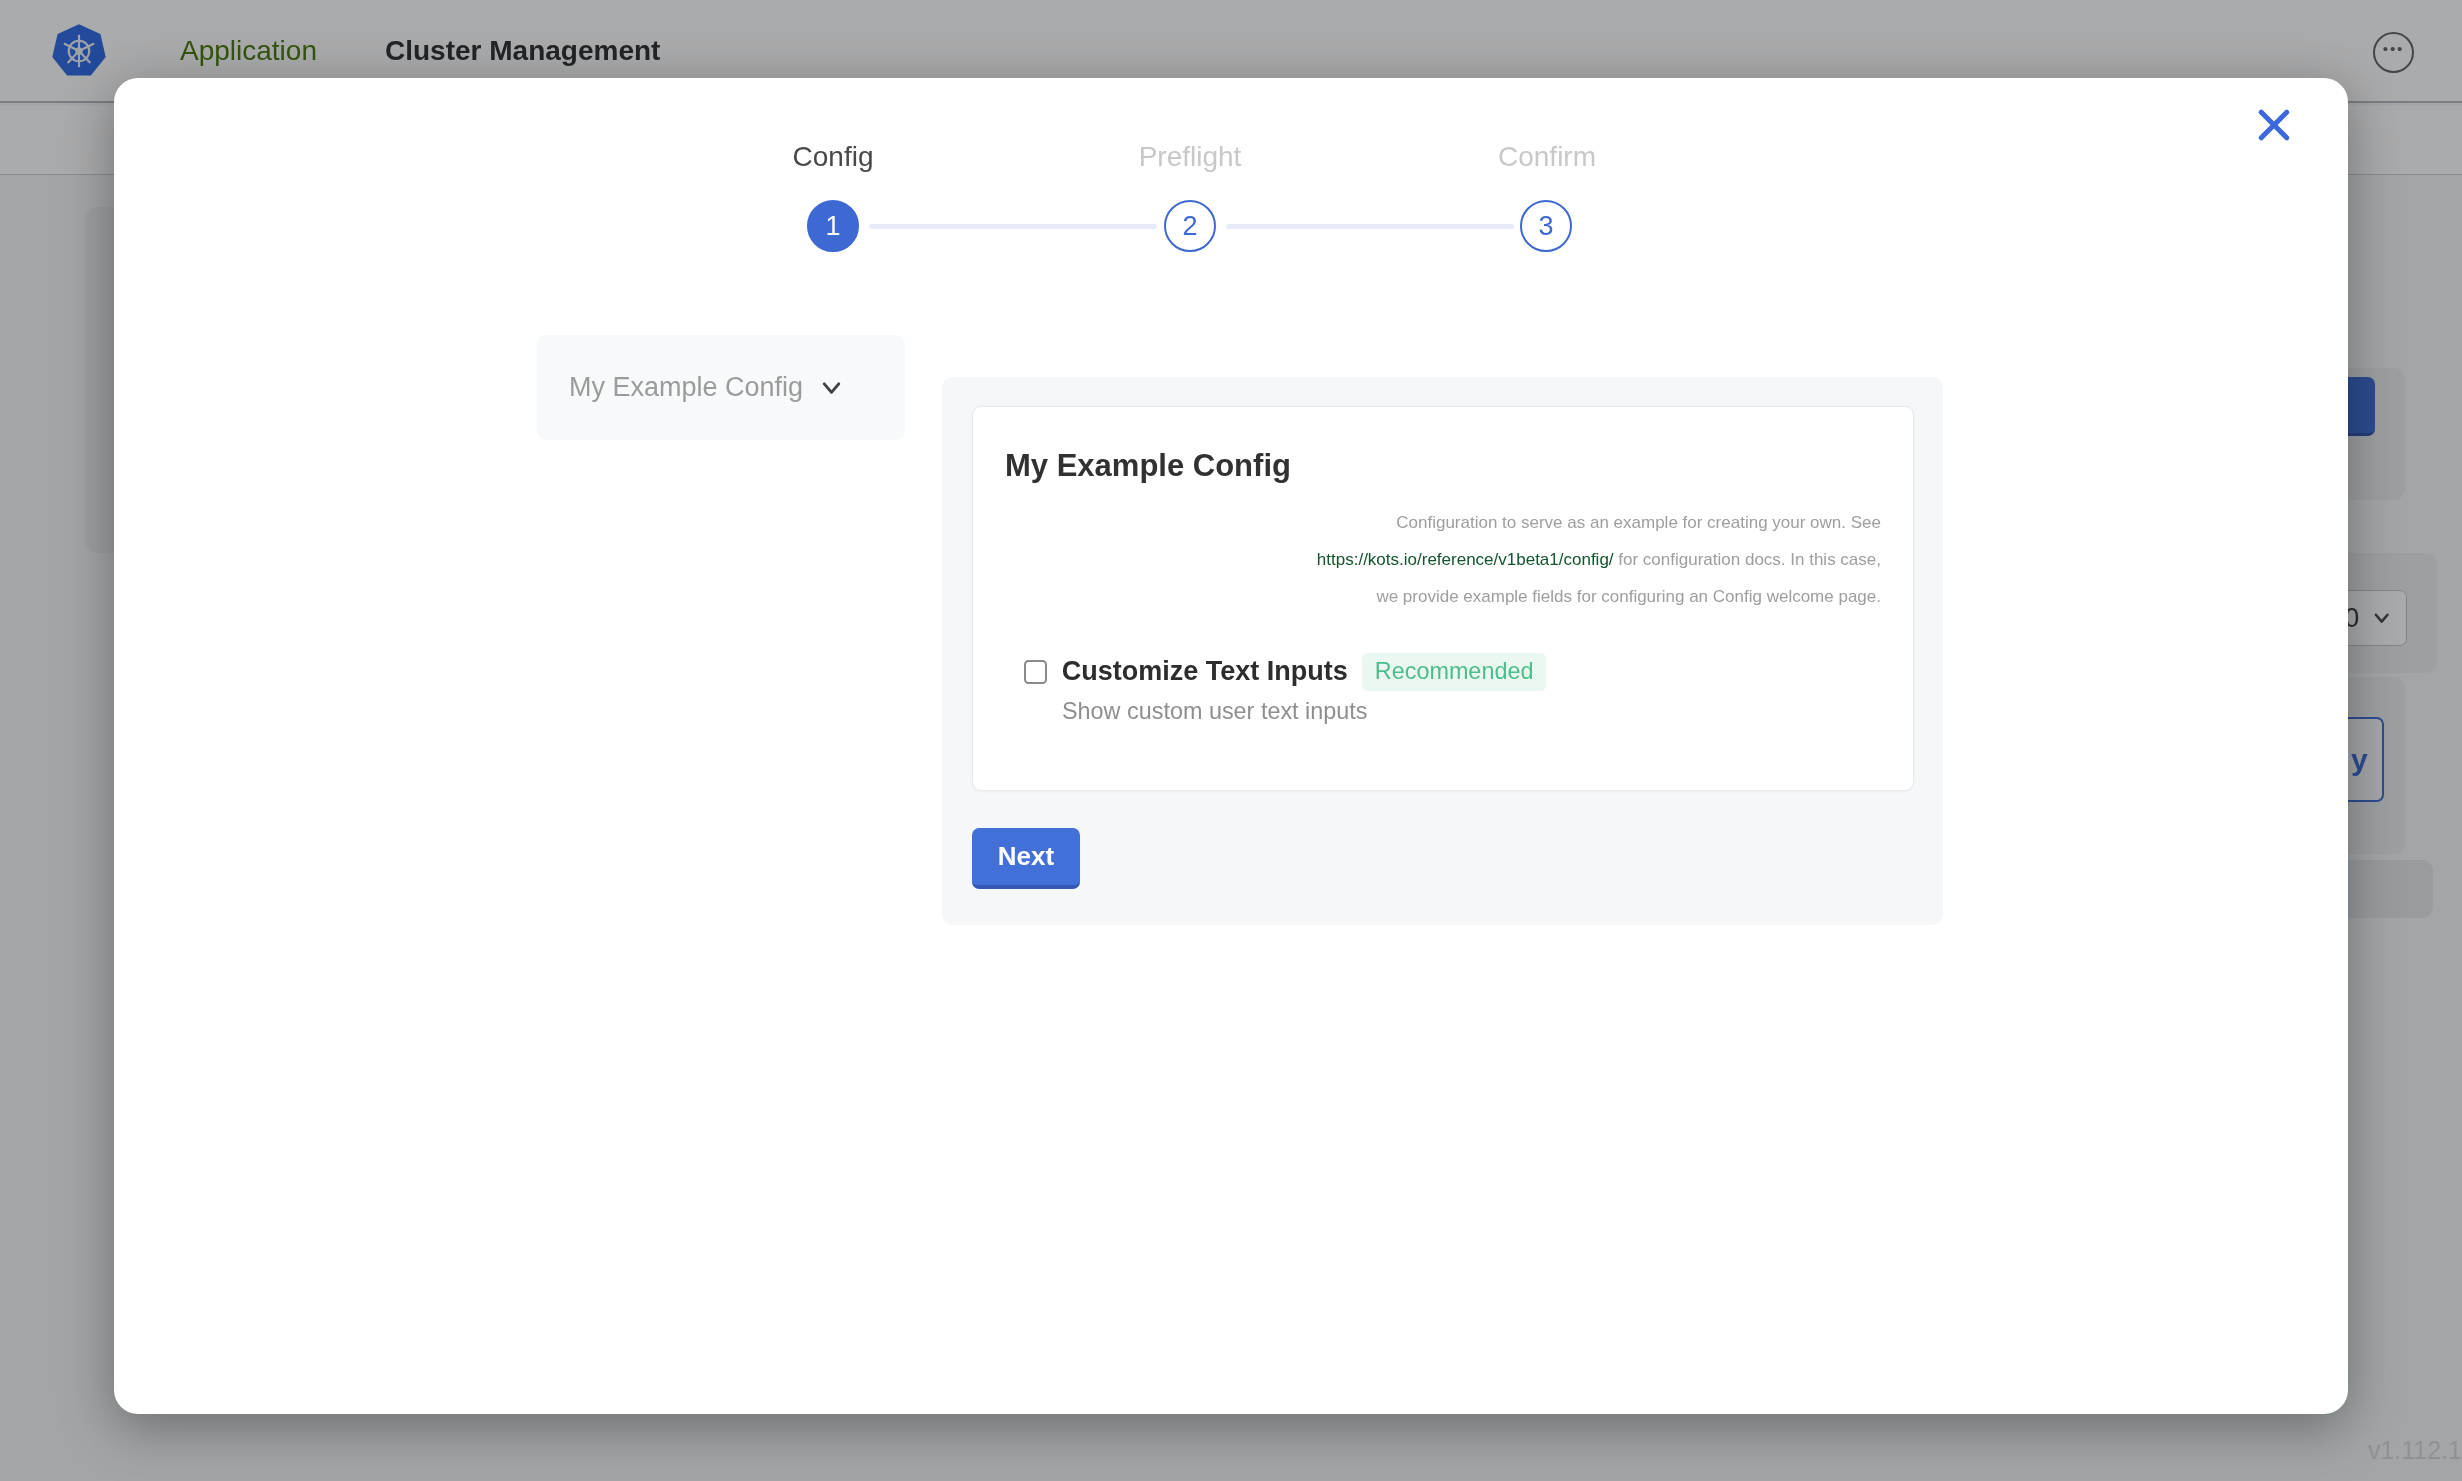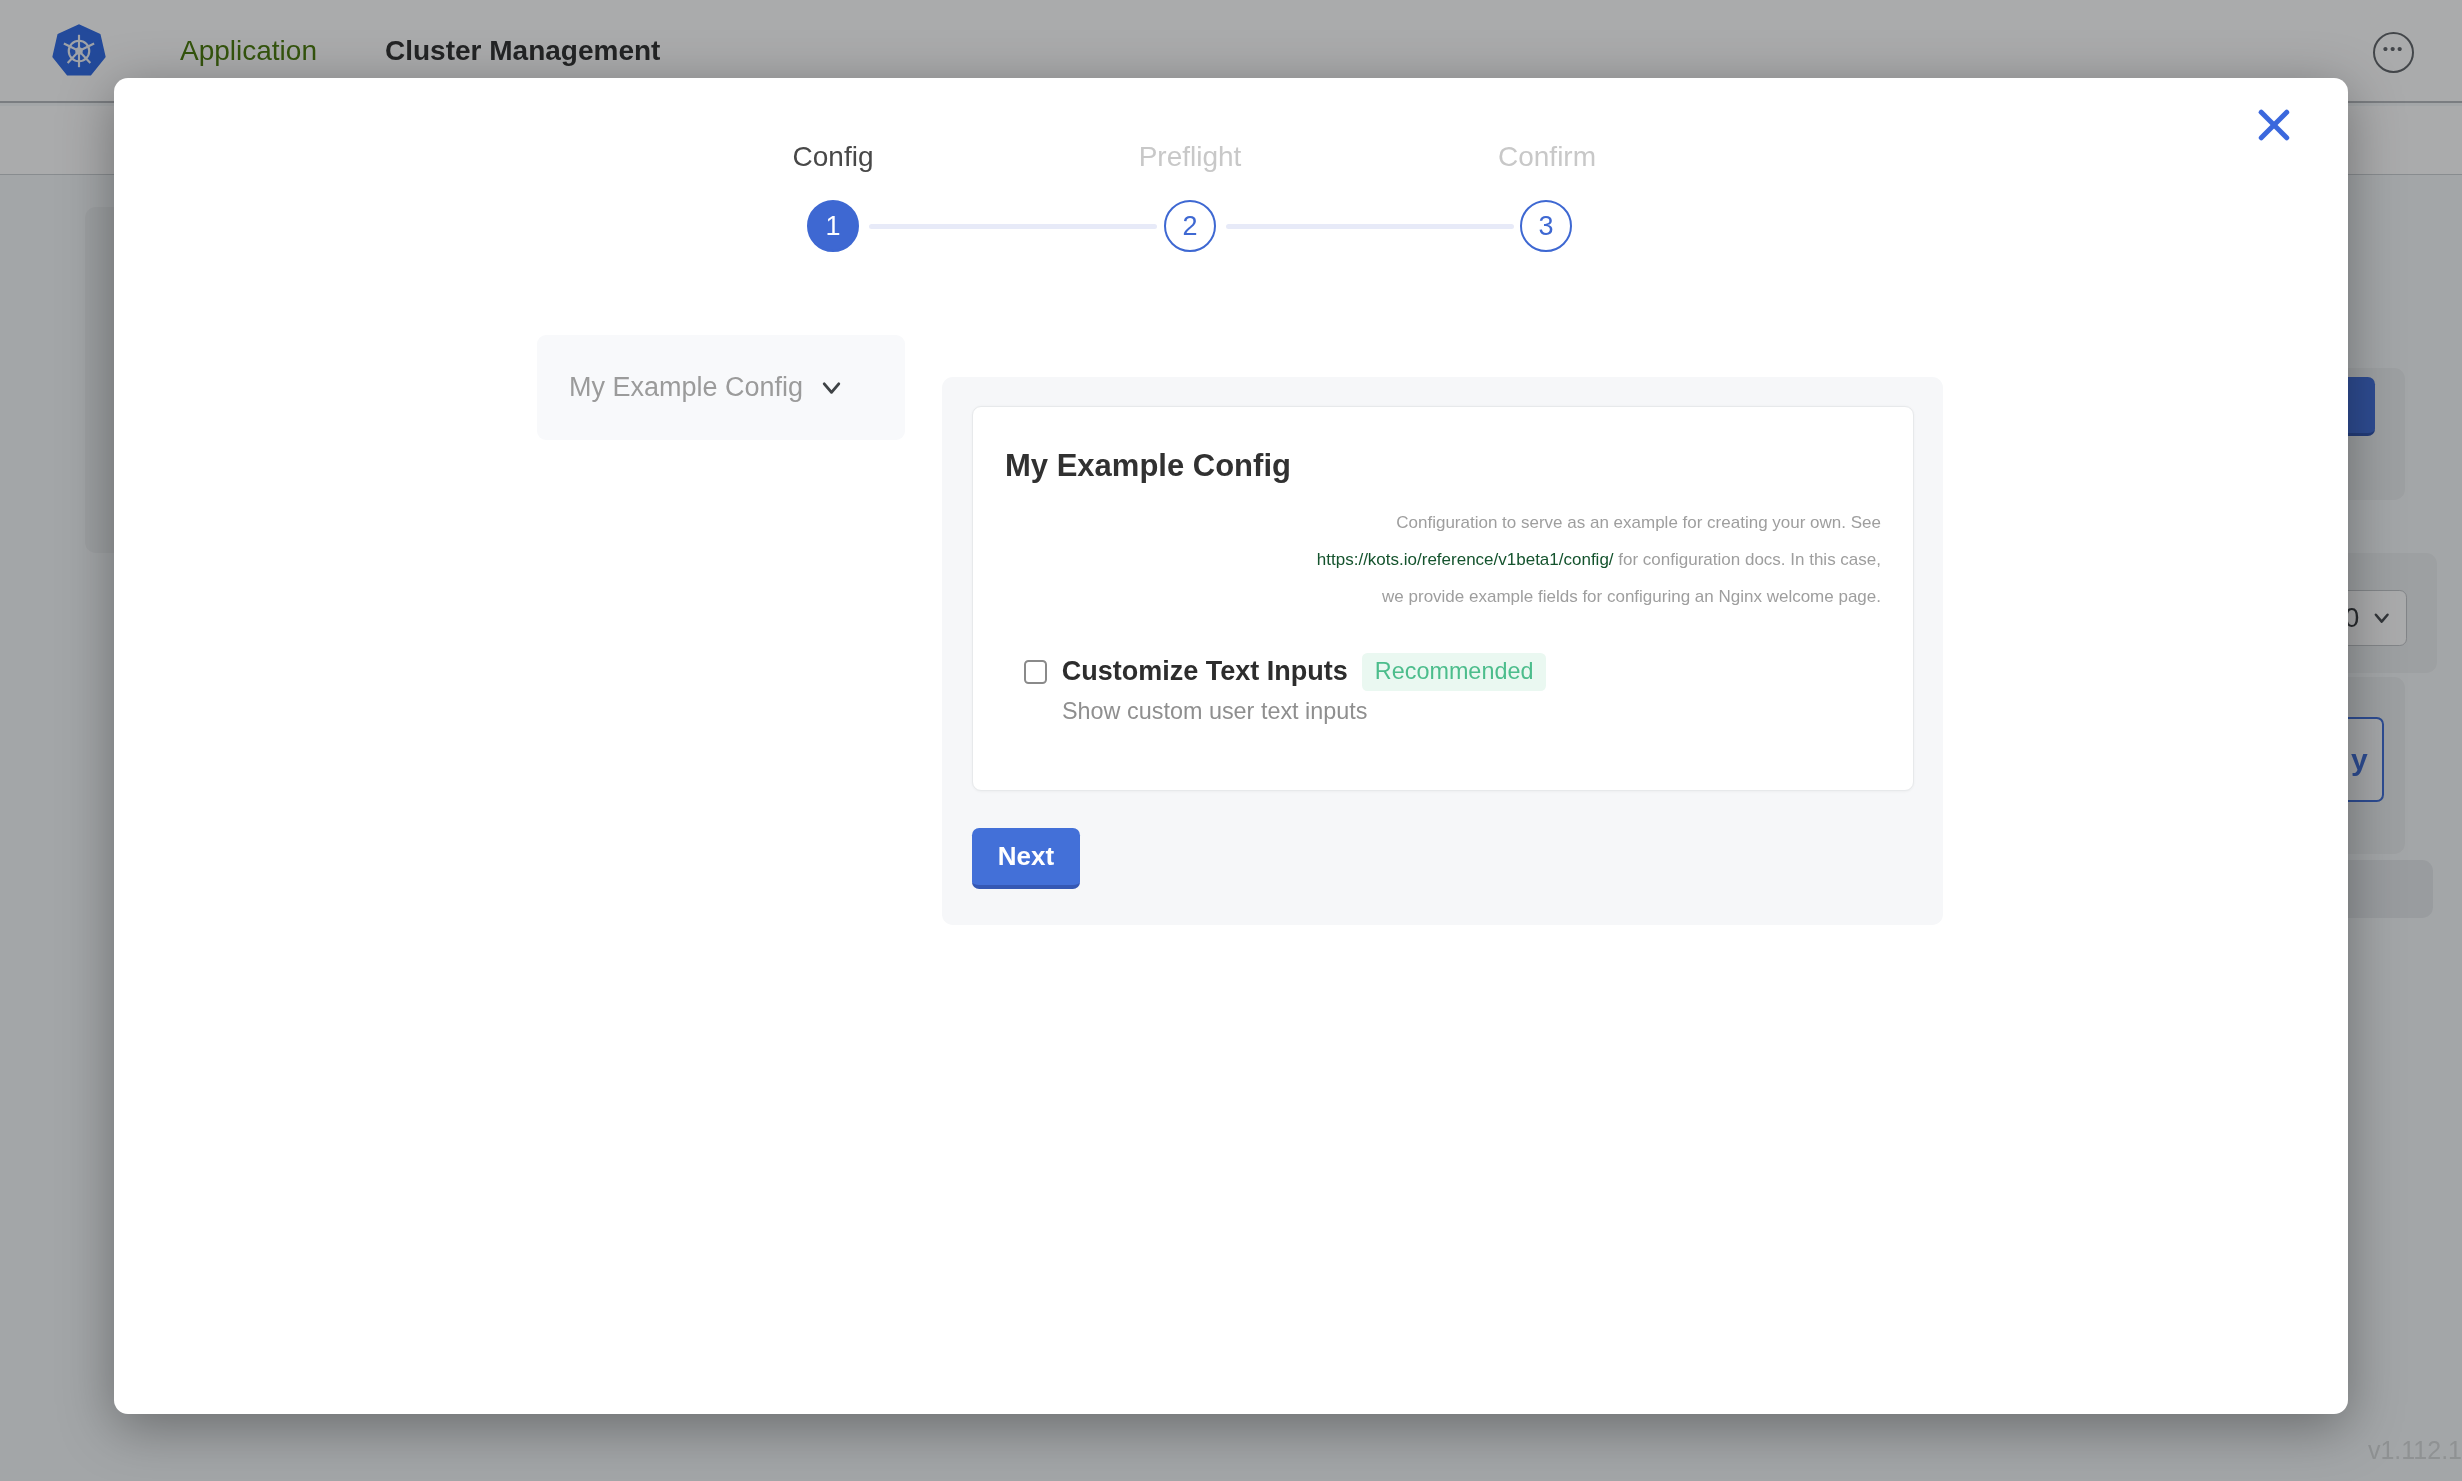--- a/index.html
+++ b/index.html
@@ -34,21 +34,21 @@
   .bg-outline-button { position:absolute; left:2247px; top:717px; width:137px; height:85px;
                background:#f8f9fa; border:2.7px solid #4270d8; border-radius:7.2px; display:flex;
                align-items:center; justify-content:flex-end; padding-right:14.4px;
                color:#4270d8; font-size:30px; font-weight:700; }
   .version { position:absolute; left:0; top:1436px; width:2462px; text-align:right;
              font-size:25px; color:#d7d9da; }
 
   
   .overlay { position:absolute; left:0; top:0; width:2462px; height:1481px; background:rgba(5,8,12,0.34); }
   .modal { position:absolute; left:114px; top:78px; width:2234px; height:1336px; background:#ffffff;
-           border-radius:14px; box-shadow:0 12.6px 54px rgba(0,0,0,0.35); }
+           border-radius:24px; box-shadow:0 12.6px 54px rgba(0,0,0,0.35); }
   .close-btn { position:absolute; right:54px; top:27px; width:40px; height:40px; cursor:pointer; }
 
   
   .step-label { position:absolute; top:63px; width:270px; text-align:center; font-size:28px; color:#c8c8c8; }
   .step-label.active { color:#484848; }
   .sl-1 { left:584px; } .sl-2 { left:941px; } .sl-3 { left:1298px; }
   .step-circle { position:absolute; top:122px; width:52px; height:52px; border-radius:50%;
                  display:flex; align-items:center; justify-content:center; font-size:27px;
                  background:#ffffff; border:2.7px solid #3e68d2; color:#3e68d2; }
   .step-circle.filled { background:#3e68d2; border-color:#3e68d2; color:#ffffff; }
@@ -145,21 +145,21 @@
         <polyline points="6,9 12,16 18,9" fill="none" stroke="#3f4346" stroke-width="2.4" stroke-linecap="round" stroke-linejoin="round"></polyline>
       </svg>
     </div>
 
     <div class="panel">
       <div class="card">
         <h2>My Example Config</h2>
         <div class="desc">
           <span>Configuration to serve as an example for creating your own. See</span><br>
           <a href="#">https://kots.io/reference/v1beta1/config/</a><span> for configuration docs. In this case,</span><br>
-          <span>we provide example fields for configuring an Nginx welcome page.</span>
+          <span>we provide example fields for configuring an Config welcome page.</span>
         </div>
         <div class="checkbox-row">
           <div class="checkbox-box"></div>
           <span class="checkbox-label">Customize Text Inputs</span>
           <span class="badge">Recommended</span>
         </div>
         <div class="help-text">Show custom user text inputs</div>
       </div>
       <button class="next-btn">Next</button>
     </div>

